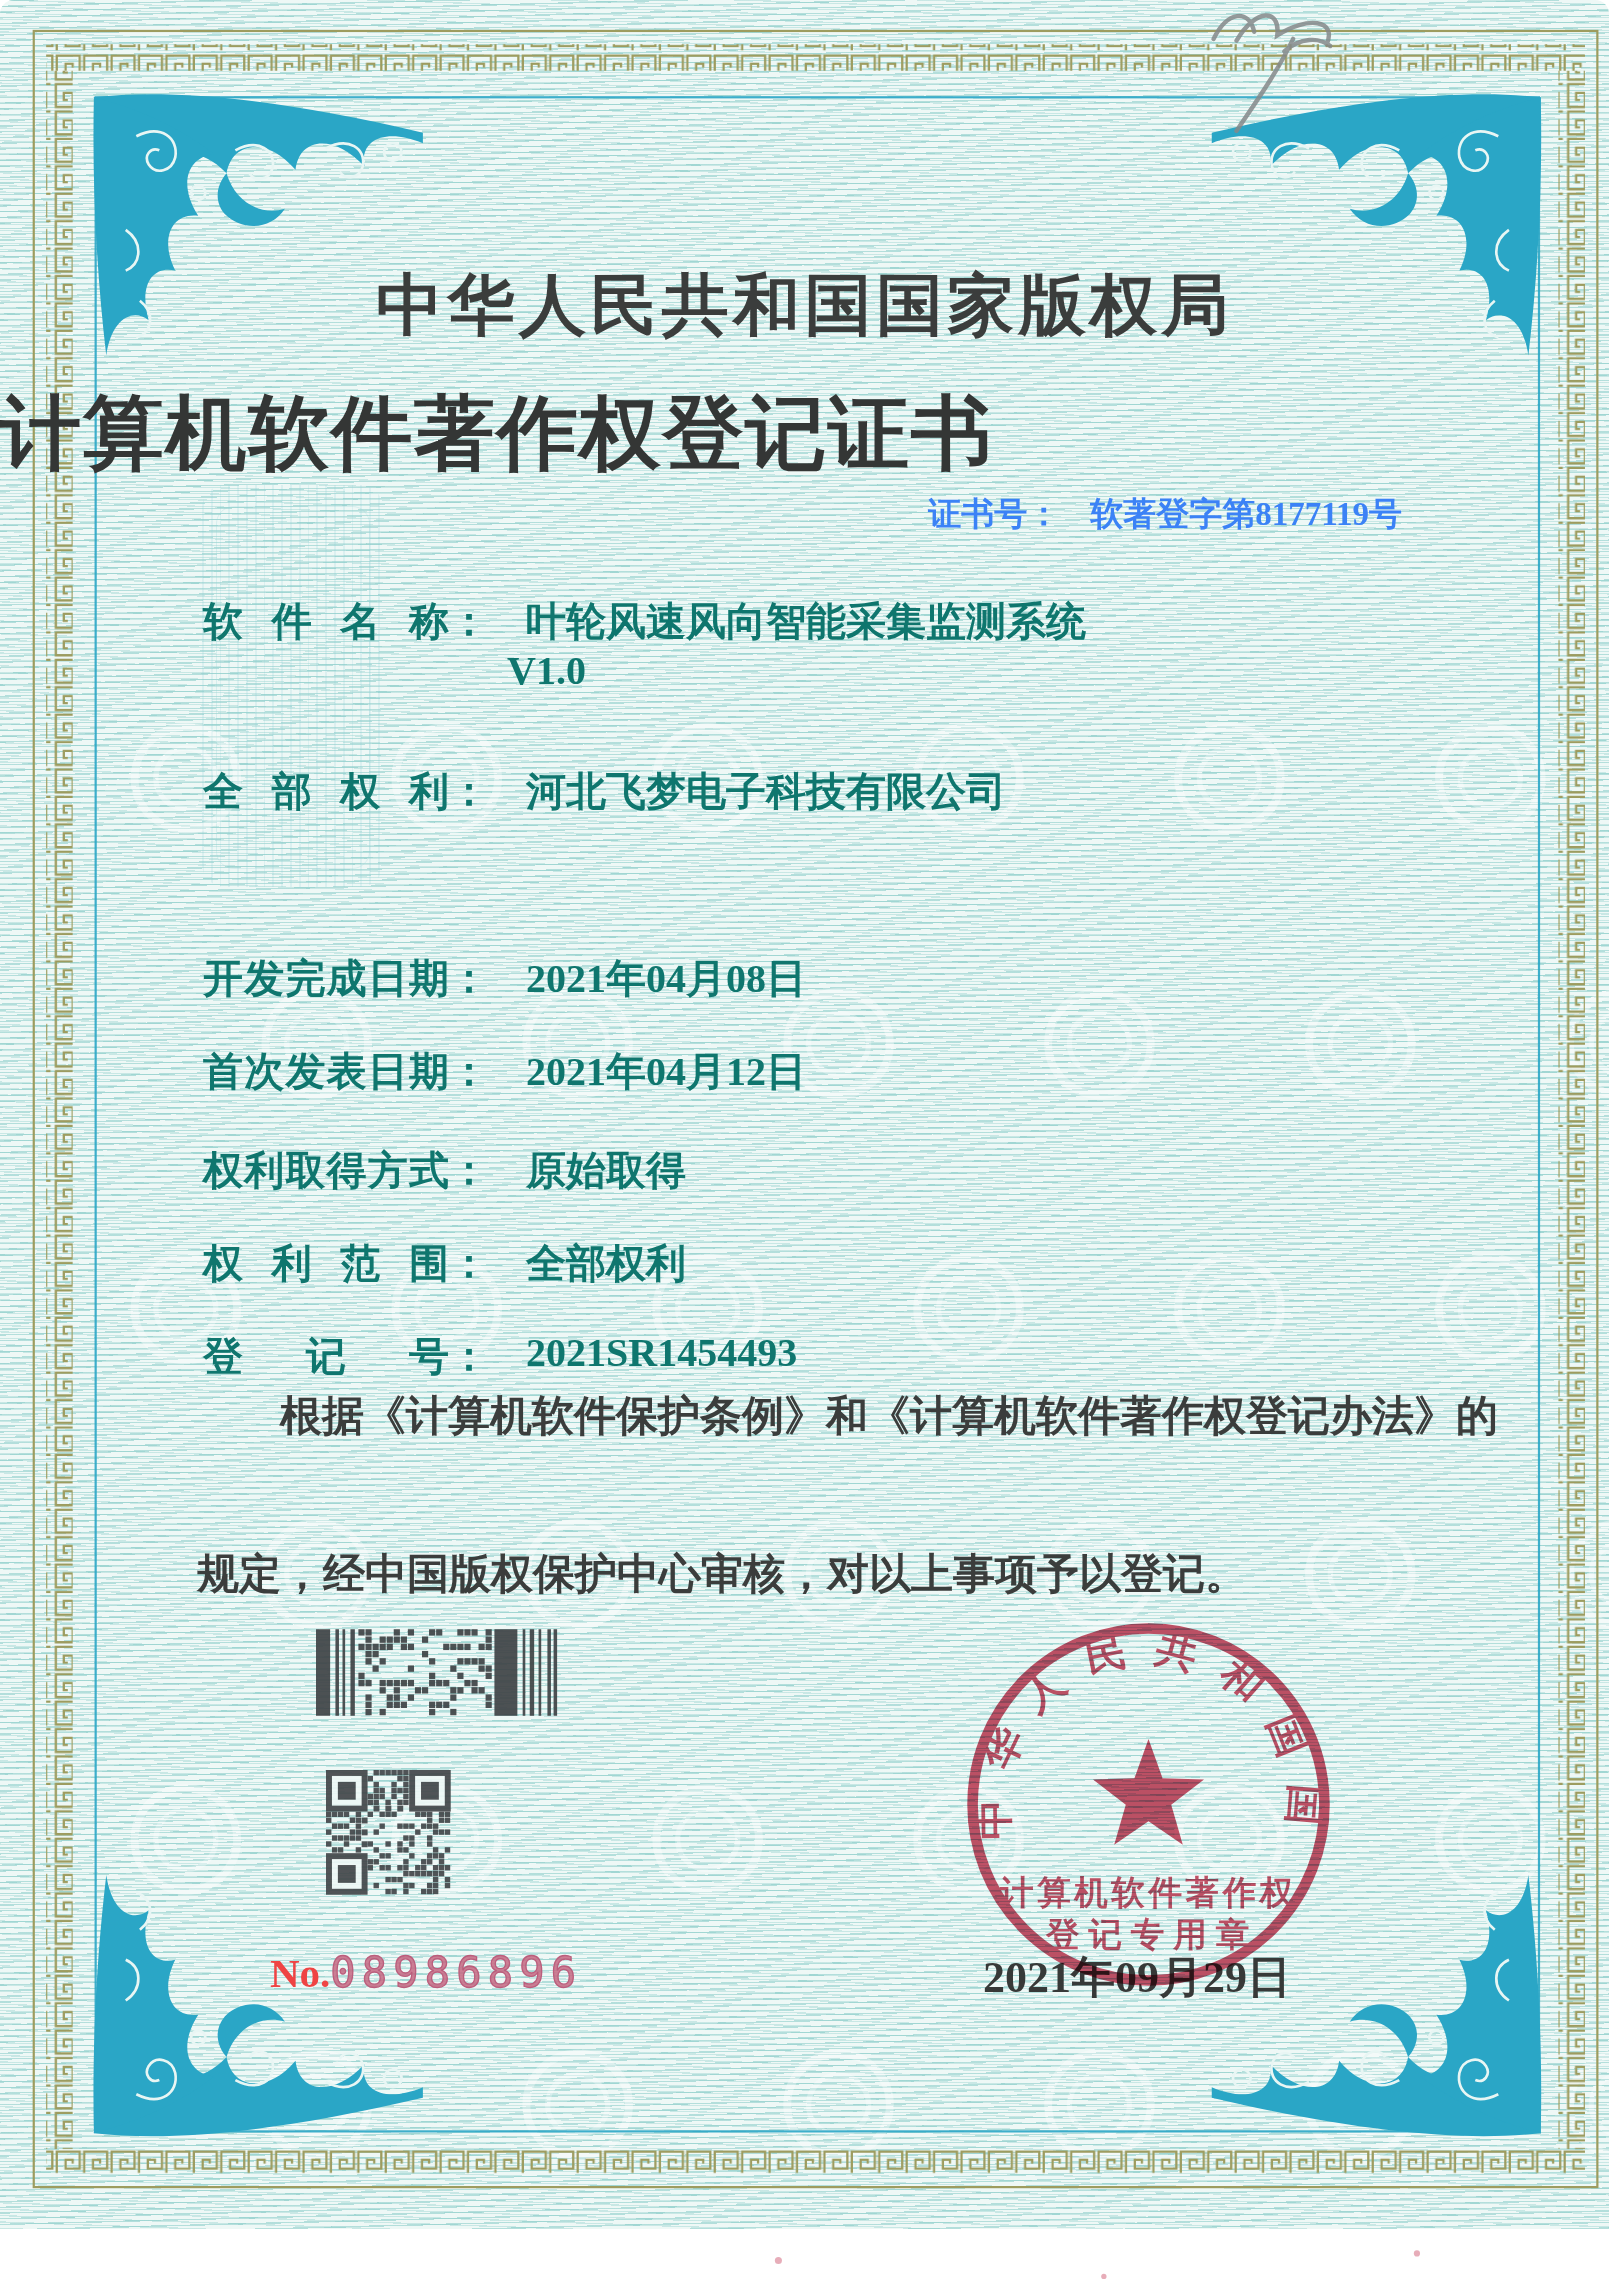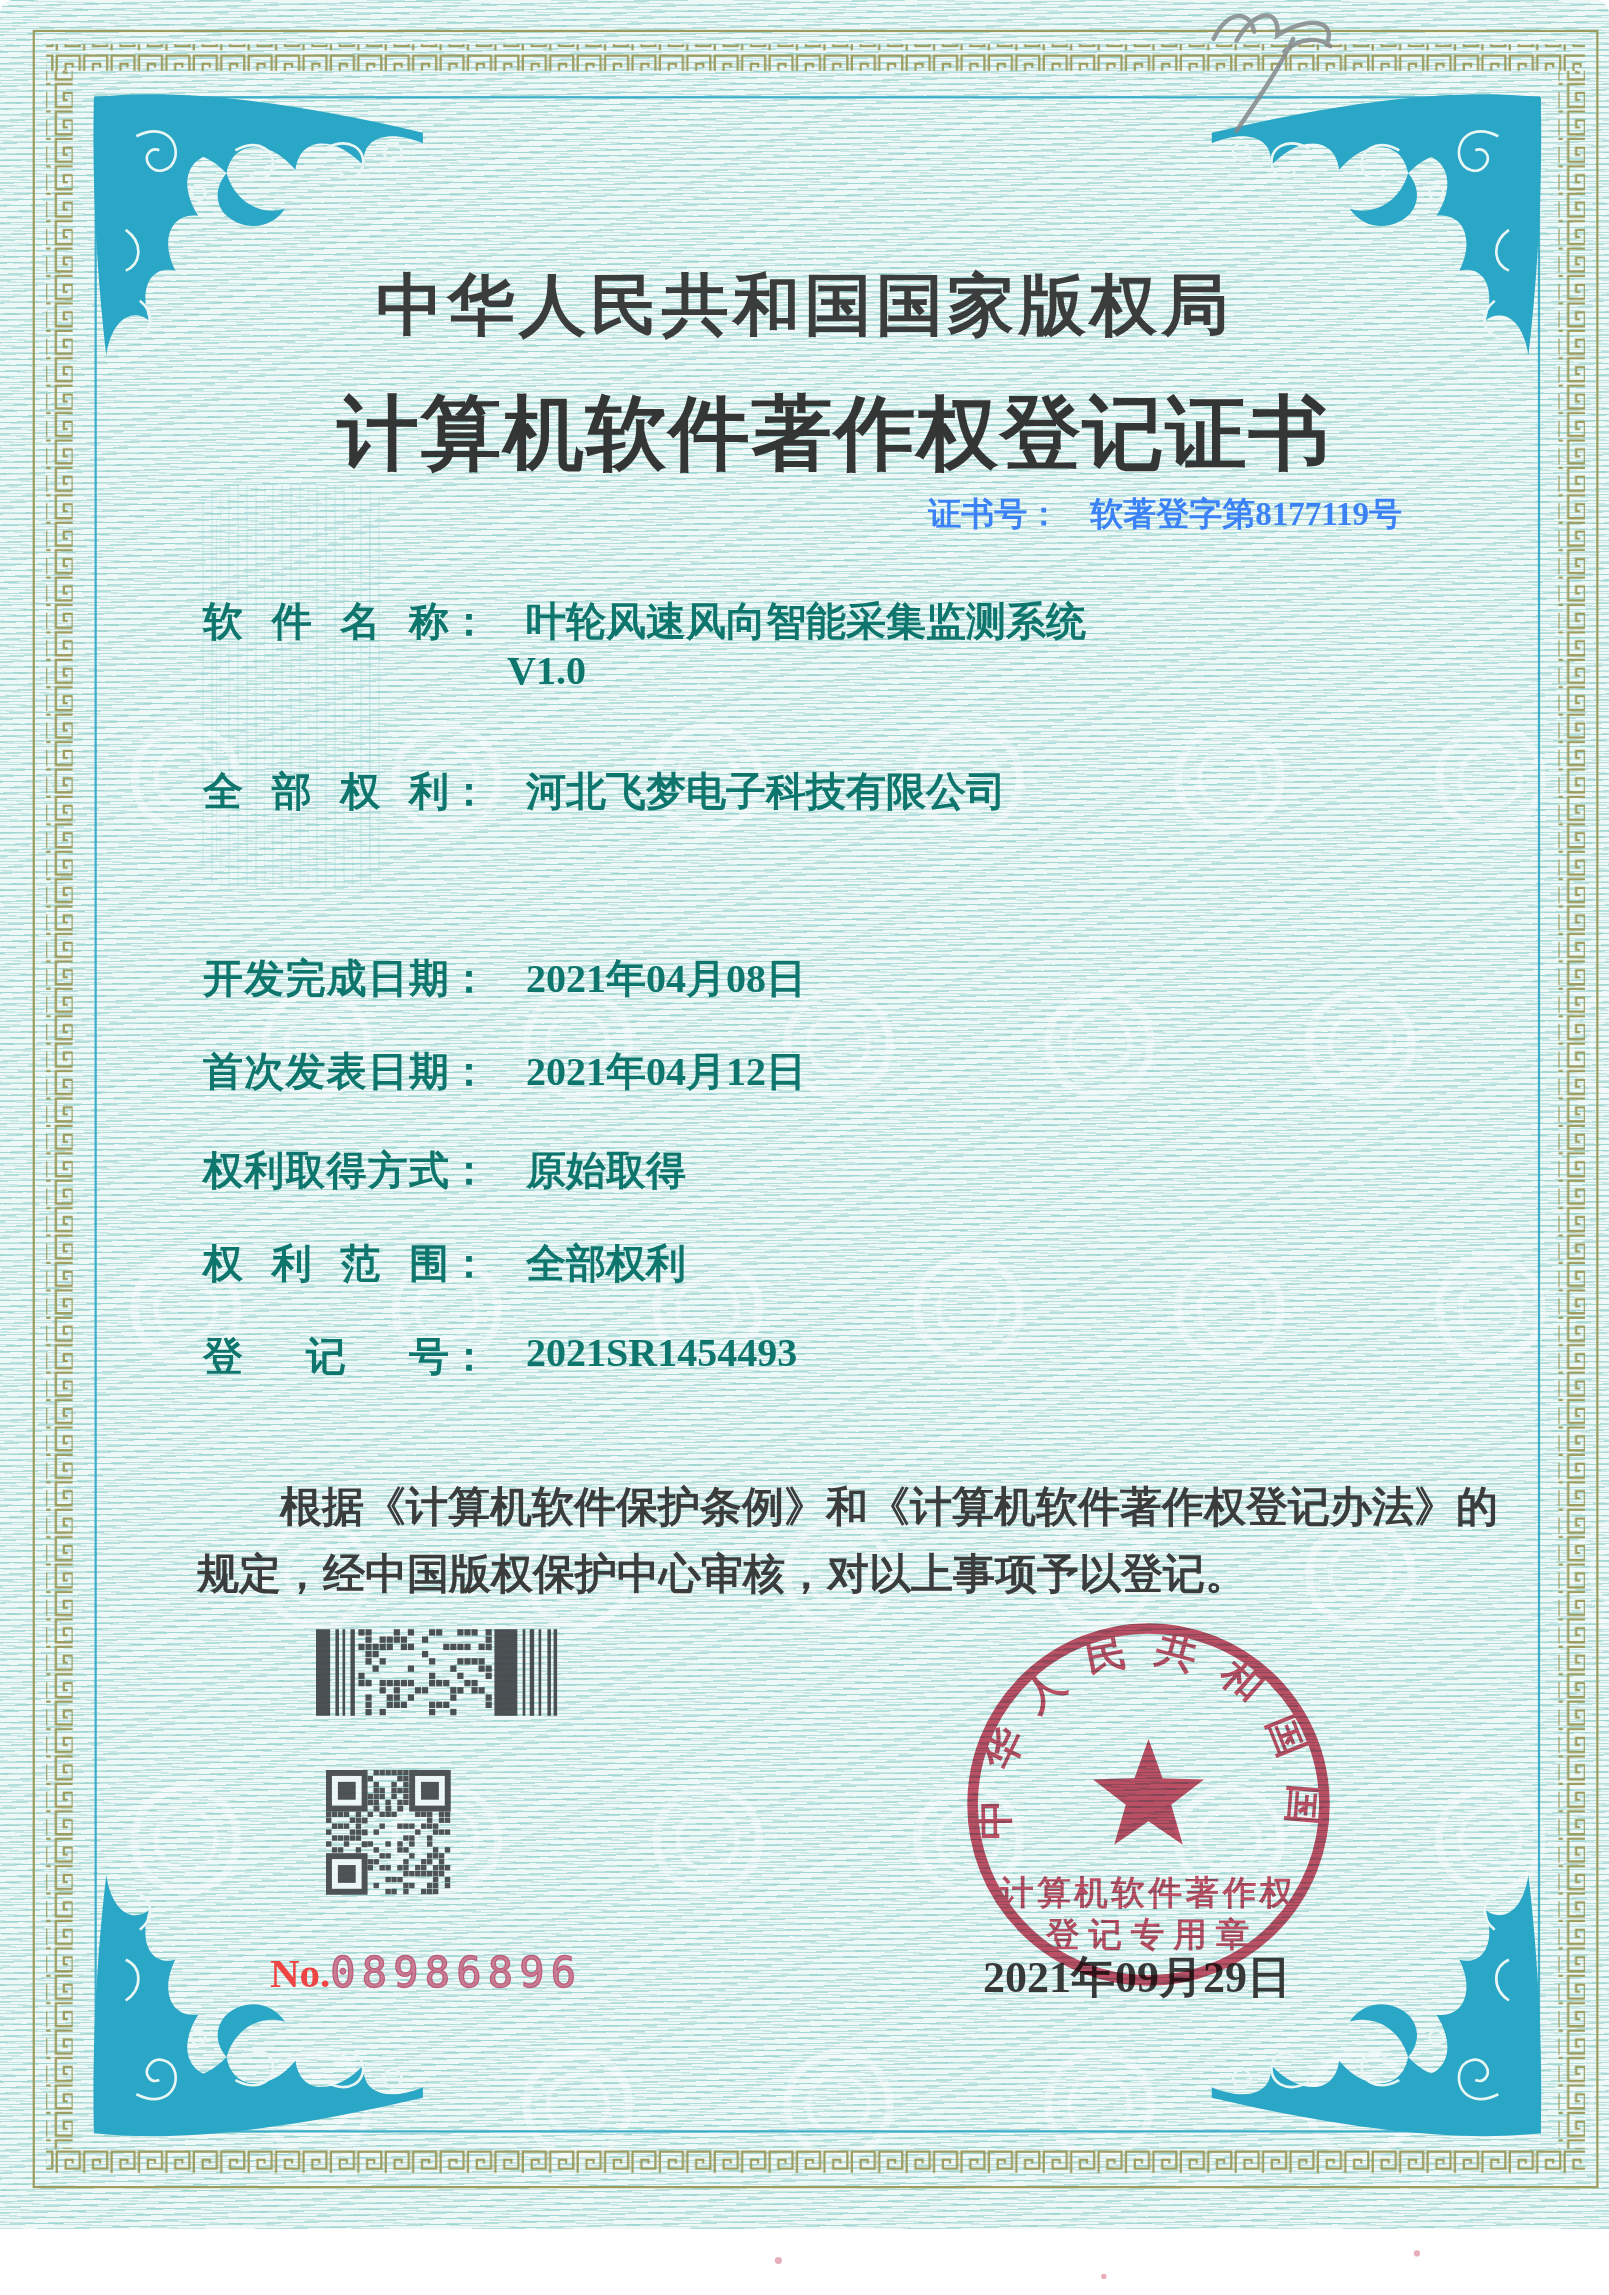--- a/index.html
+++ b/index.html
@@ -14,21 +14,21 @@
   .deco{position:absolute;left:0;top:0;z-index:3;}
   
   .ghost{position:absolute;left:202px;top:485px;width:181px;height:402px;z-index:1;opacity:.5;
     border-radius:23px;
     background:repeating-linear-gradient(90deg, rgba(140,205,213,0.38) 0 1.8px, rgba(255,255,255,0) 1.8px 8.8px);}
   .ghost2{position:absolute;left:216px;top:506px;width:152px;height:361px;z-index:1;opacity:.6;
     border-radius:17.7px;border:1.8px solid rgba(150,210,216,0.45);}
   
   .issuer{position:absolute;left:0;top:260px;width:1609px;text-align:center;z-index:4;
     font-size:67px;font-weight:700;letter-spacing:4.4px;color:#3b3d3c;}
-  .doctitle{position:absolute;left:0;top:380px;width:1331px;text-align:right;z-index:4;
+  .doctitle{position:absolute;left:0;top:380px;width:1331px;text-align:left;z-index:4;
     font-size:81px;font-weight:900;letter-spacing:1.8px;color:#343635;}
   .certno{position:absolute;right:207px;top:492px;z-index:4;font-size:33px;font-weight:700;color:#3b82f6;}
   .certno .gap{display:inline-block;width:30px;}
   .row{position:absolute;left:203px;z-index:4;font-size:40px;font-weight:700;color:#0f766e;white-space:nowrap;}
   .flabel{display:inline-block;width:246px;text-align:justify;text-align-last:justify;vertical-align:top;}
   .fcolon{display:inline-block;vertical-align:top;}
   .fvalue{display:inline-block;margin-left:37px;vertical-align:top;}
   .fvalue2{position:absolute;left:304px;top:53px;font-size:40px;font-weight:700;}
   .legal{position:absolute;left:197px;z-index:4;font-size:42px;font-weight:700;color:#3b3d3c;white-space:nowrap;}
   .legal.indent{padding-left:83px;}
@@ -186,21 +186,21 @@
   <div class="row" style="top:1143px">
     <span class="flabel">权利取得方式</span><span class="fcolon">：</span><span class="fvalue">原始取得</span>
   </div>
   <div class="row" style="top:1236px">
     <span class="flabel">权利范围</span><span class="fcolon">：</span><span class="fvalue">全部权利</span>
   </div>
   <div class="row" style="top:1329px">
     <span class="flabel">登记号</span><span class="fcolon">：</span><span class="fvalue">2021SR1454493</span>
   </div>
 
-  <div class="legal indent" style="top:1479px">根据《计算机软件保护条例》和《计算机软件著作权登记办法》的</div>
+  <div class="legal indent" style="top:1388px">根据《计算机软件保护条例》和《计算机软件著作权登记办法》的</div>
   <div class="legal" style="top:1546px">规定，经中国版权保护中心审核，对以上事项予以登记。</div>
 
   <svg class="barcode" width="242" height="87" viewBox="0 0 274 98">
       <g id="bcg">
         <rect x="0" y="0" width="16" height="98" fill="#3f4346"></rect>
         <rect x="22" y="0" width="4" height="98" fill="#3f4346"></rect>
         <rect x="30" y="0" width="3" height="98" fill="#3f4346"></rect>
         <rect x="39" y="0" width="5" height="98" fill="#3f4346"></rect>
         <rect x="48" y="0" width="7" height="7.2" fill="#3f4346"></rect>
         <rect x="56" y="0" width="7" height="7.2" fill="#3f4346"></rect>

